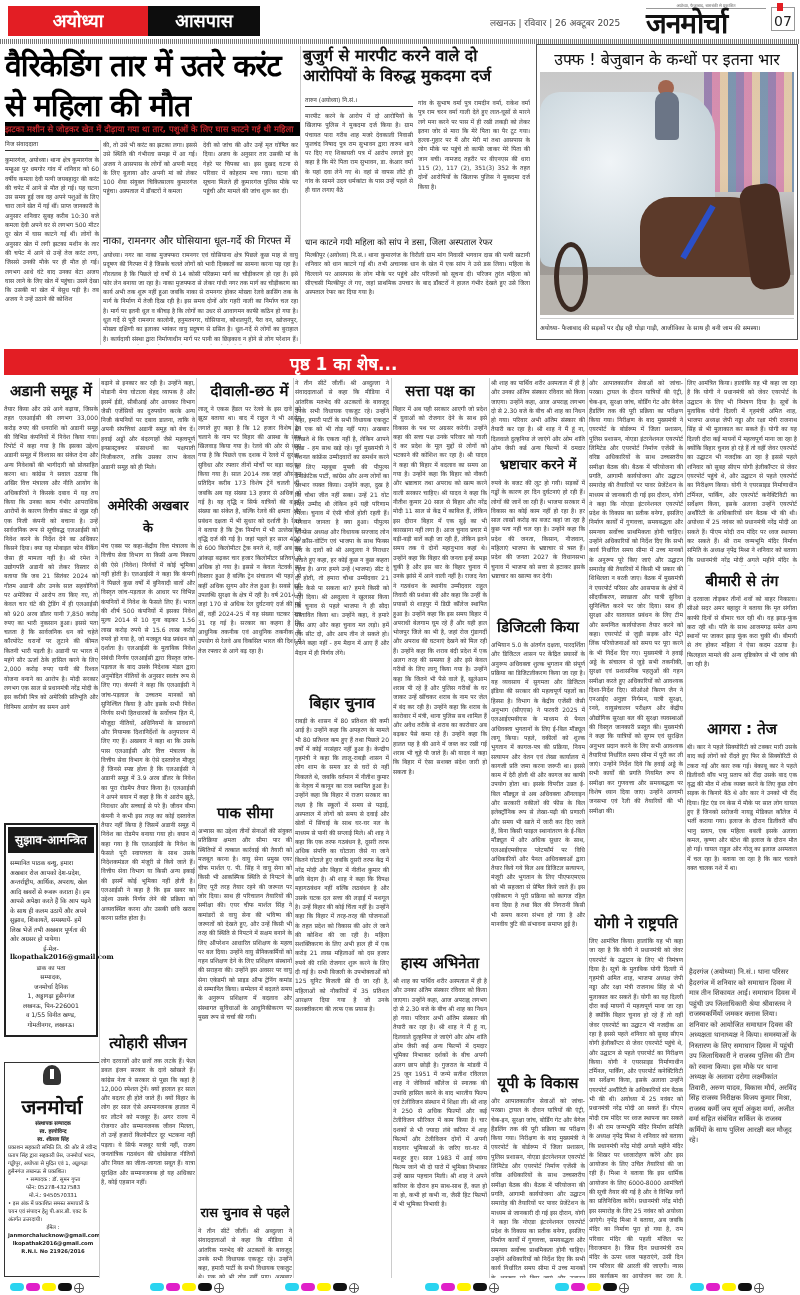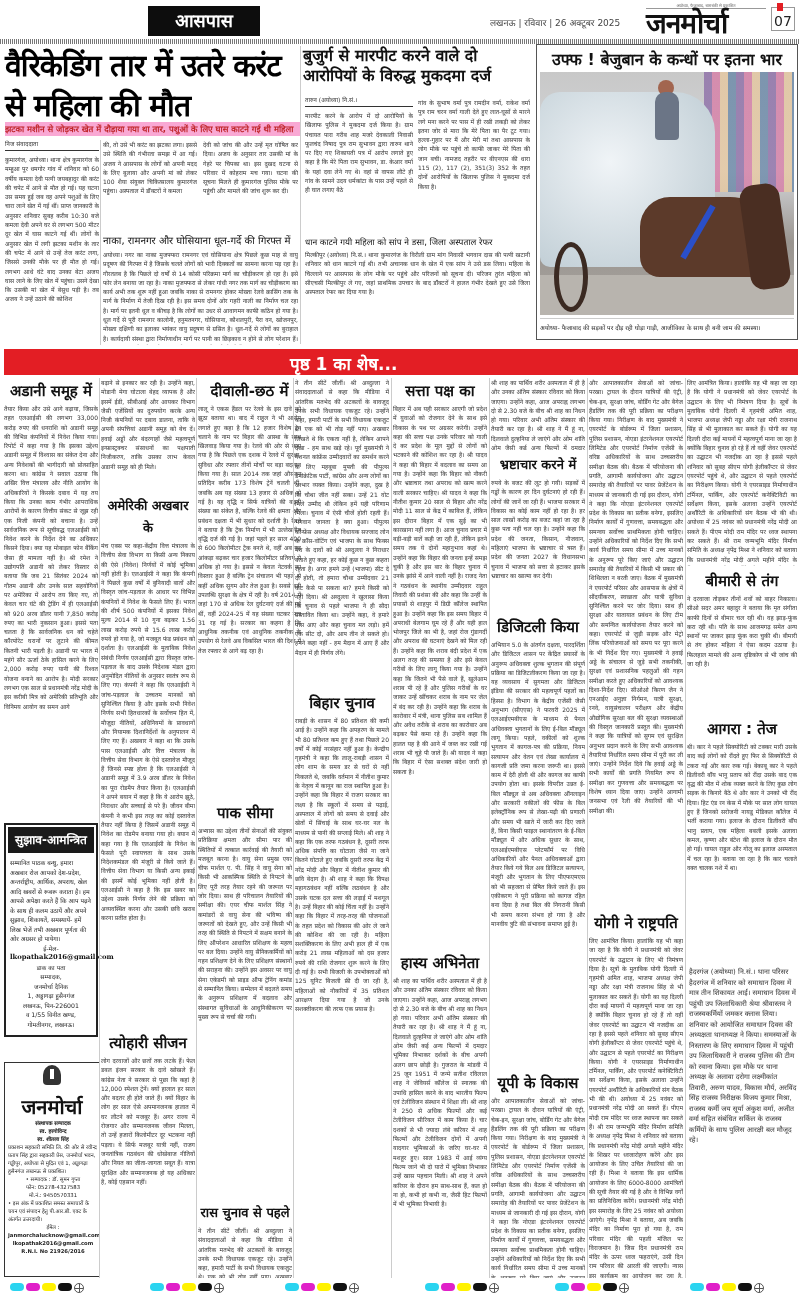--- a/index.html
+++ b/index.html
@@ -11,32 +11,32 @@
   .tab-black { position: absolute; left: 148px; top: 6px; width: 112px; height: 30px; background: #0d0d0d; color: #fff; font-weight: bold; font-size: 18px; text-align: center; line-height: 30px; }
   .dateline { position: absolute; left: 490px; top: 16px; font-size: 9px; color: #444; }
   .logo-wrap { position: absolute; left: 646px; top: 3px; width: 120px; height: 36px; }
   .logo-tag { font-size: 4px; color: #555; border-bottom: 1px solid #999; text-align: center; }
   .logo { font-family: "DejaVu Serif", serif; font-size: 28px; font-weight: bold; color: #111; line-height: 30px; letter-spacing: -1px; }
   .pageno { position: absolute; left: 771px; top: 7px; width: 24px; height: 24px; border: 1px solid #999; font-size: 14px; text-align: center; line-height: 26px; color: #222; }
   .pageno-flag { position: absolute; left: 777px; top: 3px; width: 6px; height: 8px; background: #e31e24; }
   .rule-dotted { position: absolute; left: 0; top: 39px; width: 800px; height: 5px; background: repeating-linear-gradient(90deg,#777 0 1px,#fff 1px 2px); }
 
   .hl-main { position: absolute; left: 5px; top: 46px; width: 290px; font-family: "DejaVu Serif", serif; font-weight: bold; font-size: 30px; line-height: 40px; color: #000; letter-spacing: -1px; }
-  .sub-hl { position: absolute; left: 5px; top: 122px; width: 295px; height: 14px; background: #f9a8d4; color: #c0262b; font-size: 8.4px; font-weight: bold; line-height: 14px; white-space: nowrap; overflow: hidden; }
+  .sub-hl { position: absolute; left: 5px; top: 122px; width: 295px; height: 14px; background: #000000; color: #c0262b; font-size: 8.4px; font-weight: bold; line-height: 14px; white-space: nowrap; overflow: hidden; }
   .byline { font-size: 6px; color: #333; border-bottom: 1px solid #333; padding-bottom: 2px; margin-bottom: 4px; }
   .body-text { font-size: 6px; line-height: 9.3px; color: #333; text-align: justify; }
   .col { position: absolute; overflow: hidden; }
 
   .subhead-2 { position: absolute; left: 103px; top: 233px; width: 195px; font-size: 10px; font-weight: normal; color: #111; white-space: nowrap; }
 
   .hl-right { position: absolute; left: 303px; top: 46px; width: 230px; font-weight: bold; font-size: 16px; line-height: 20px; color: #111; }
   .hl-dhaan { position: absolute; left: 305px; top: 236px; width: 225px; font-weight: normal; font-size: 8.5px; color: #111; white-space: nowrap; }
 
   .photo-box { position: absolute; left: 536px; top: 44px; width: 262px; height: 296px; border: 1px solid #555; }
-  .photo-title { font-weight: bold; font-size: 16px; text-align: center; padding-top: 3px; height: 26px; color: #111; }
+  .photo-title { font-weight: normal; font-size: 16px; text-align: center; padding-top: 3px; height: 26px; color: #111; }
   .photo { position: absolute; left: 3px; top: 27px; width: 254px; height: 243px; overflow: hidden;
     background: linear-gradient(180deg,#c8c8c8 0%,#d6d8db 40%,#9a9590 70%,#a8a49f 100%); }
   .photo .bags { position: absolute; left: 0; top: 20px; width: 175px; height: 175px; border-radius: 20px 40px 10px 10px; background: radial-gradient(ellipse at 40% 40%,#f0f4f7,#b9c8d0); }
   .photo .stall { position: absolute; right: 0; top: 0; width: 90px; height: 120px; background: repeating-linear-gradient(90deg,#8e6fa8 0 8px,#d77ea7 8px 16px,#e6c8a0 16px 24px,#6a88a8 24px 32px); opacity: .8; }
   .photo .man { position: absolute; left: 115px; top: 20px; width: 24px; height: 48px; background: #6b7586; border-radius: 10px 10px 4px 4px; }
   .photo .man-head { position: absolute; left: 118px; top: 8px; width: 16px; height: 16px; background: #a2654f; border-radius: 50%; }
   .photo .horse { position: absolute; left: 100px; top: 125px; width: 140px; height: 80px; background: #5c3a2a; border-radius: 30px 50px 20px 20px; }
   .photo .horse-head { position: absolute; left: 205px; top: 112px; width: 40px; height: 105px; background: #4a2e22; border-radius: 14px; transform: rotate(-8deg); }
   .photo .wheel { position: absolute; left: 14px; top: 170px; width: 34px; height: 70px; border: 5px solid #3b2a22; border-radius: 50%; }
   .photo .road { position: absolute; left: 0; bottom: 0; width: 100%; height: 40px; background: #b8b4ae; }
@@ -68,20 +68,21 @@
   .cross { width: 10px; height: 10px; border: 1px solid #555; border-radius: 50%; position: relative; }
   .cross::before { content: ""; position: absolute; left: 4px; top: 0; width: 1px; height: 8px; background: #555; }
   .cross::after { content: ""; position: absolute; left: 0; top: 4px; width: 8px; height: 1px; background: #555; }
 
   .box-hd { font-weight: bold; font-size: 11px; line-height: 15px; color: #111; }
 </style>
 </head>
 <body>
 
 <div class="masthead">
+  <div class="tab-red">अयोध्या</div>
   <div class="tab-black">आसपास</div>
   <div class="dateline">लखनऊ | रविवार | 26 अक्टूबर 2025</div>
   <div class="logo-wrap">
     <div class="logo-tag">अयोध्या, फैजाबाद, बाराबंकी से प्रकाशित</div>
     <div class="logo">जनमोर्चा</div>
   </div>
   <div class="pageno">07</div>
   <div class="pageno-flag"></div>
 </div>
 <div class="rule-dotted"></div>

